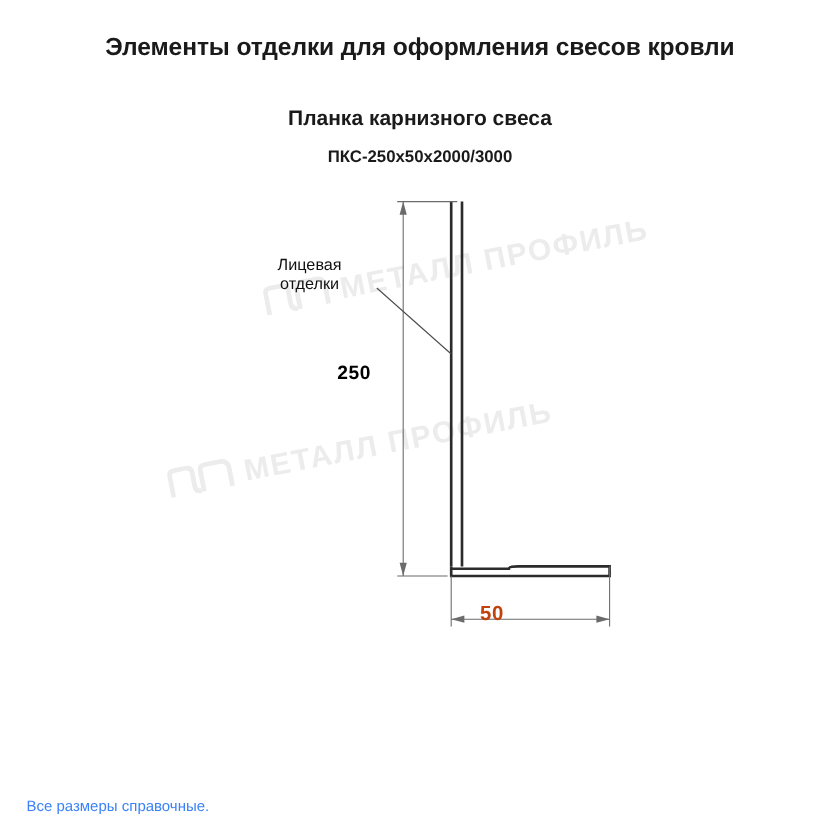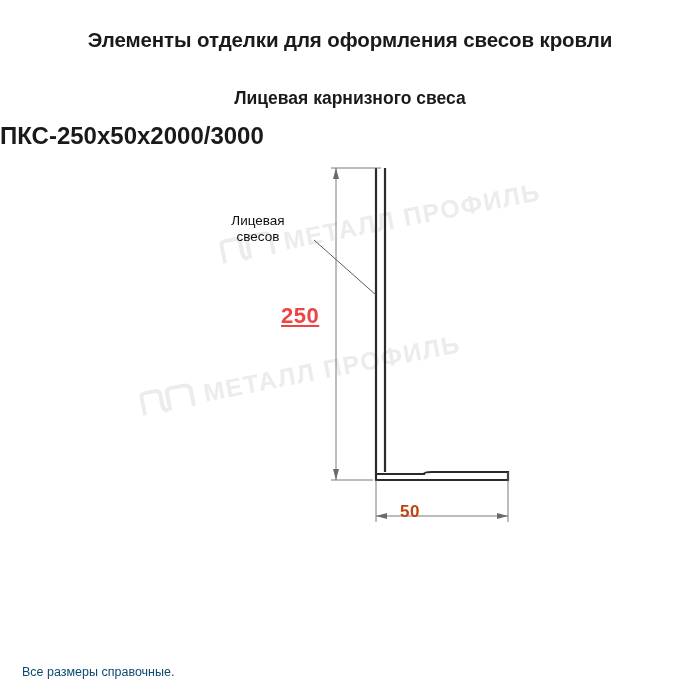--- a/index.html
+++ b/index.html
@@ -37,22 +37,22 @@
     width: 700px;
     text-align: center;
     font-size: 17.5px;
     font-weight: bold;
   }
   .subtitle2 {
     position: absolute;
     top: 122px;
     left: 0;
     width: 700px;
-    text-align: left;
-    font-size: 24px;
+    text-align: center;
+    font-size: 14px;
     font-weight: bold;
   }
   .drawing {
     position: absolute;
     top: 150px;
     left: 0;
     width: 700px;
     height: 420px;
     padding-left: 28px;
   }
@@ -88,53 +88,52 @@
     width: 92px;
     text-align: center;
     font-size: 13.5px;
     line-height: 16px;
     color: #111;
   }
   .dim-250 {
     position: absolute;
     left: 281px;
     top: 153px;
-    font-size: 22px;
+    font-size: 16px;
     font-weight: bold;
-    color: #ef4444;
+    color: #000000;
     letter-spacing: 0.5px;
-    text-decoration: underline;
   }
   .dim-50 {
     position: absolute;
     left: 400px;
     top: 352px;
     font-size: 17px;
     font-weight: bold;
     color: #c2410c;
     letter-spacing: 0.5px;
   }
   .footer {
     position: absolute;
     left: 22px;
     bottom: 18px;
     font-size: 12.5px;
     line-height: 19px;
-    color: #0c4a6e;
+    color: #3b82f6;
   }
   .footer div { white-space: nowrap; }
   svg { display: block; }
 </style>
 </head>
 <body>
 
 <div class="page">
 
   <div class="title">Элементы отделки для оформления свесов кровли</div>
-  <div class="subtitle1">Лицевая карнизного свеса</div>
+  <div class="subtitle1">Планка карнизного свеса</div>
   <div class="subtitle2">ПКС-250х50х2000/3000</div>
 
   <div class="watermarks">
     <div class="wm wm1">
       <span class="mark">
         <svg width="56" height="26" viewBox="0 0 56 26">
           <path d="M2 24 L2 6 Q2 2 7 2 L16 2 Q21 2 21 7 L21 18 Q21 23 26 23" fill="none" stroke="#ececec" stroke-width="4"></path>
           <path d="M28 24 L28 6 Q28 2 33 2 L45 2 Q52 2 52 9 L52 24" fill="none" stroke="#ececec" stroke-width="4"></path>
         </svg>
       </span><span>МЕТАЛЛ ПРОФИЛЬ</span>
@@ -169,21 +168,21 @@
       <line x1="480" y1="322" x2="480" y2="372" stroke="#6b6b6b" stroke-width="0.9"></line>
 
       <line x1="348" y1="366" x2="480" y2="366" stroke="#6b6b6b" stroke-width="0.9"></line>
       <polygon points="348,366 359,363 359,369" fill="#6b6b6b"></polygon>
       <polygon points="480,366 469,363 469,369" fill="#6b6b6b"></polygon>
 
       <line x1="286" y1="90" x2="348" y2="145" stroke="#4a4a4a" stroke-width="0.9"></line>
     </svg>
     <div class="label-face">
       <div>Лицевая</div>
-      <div>свесов</div>
+      <div>отделки</div>
     </div>
     <div class="dim-250">250</div>
     <div class="dim-50">50</div>
   </div>
 
   <div class="footer">
     <div>Все размеры справочные.</div>
   </div>
 
 </div>

